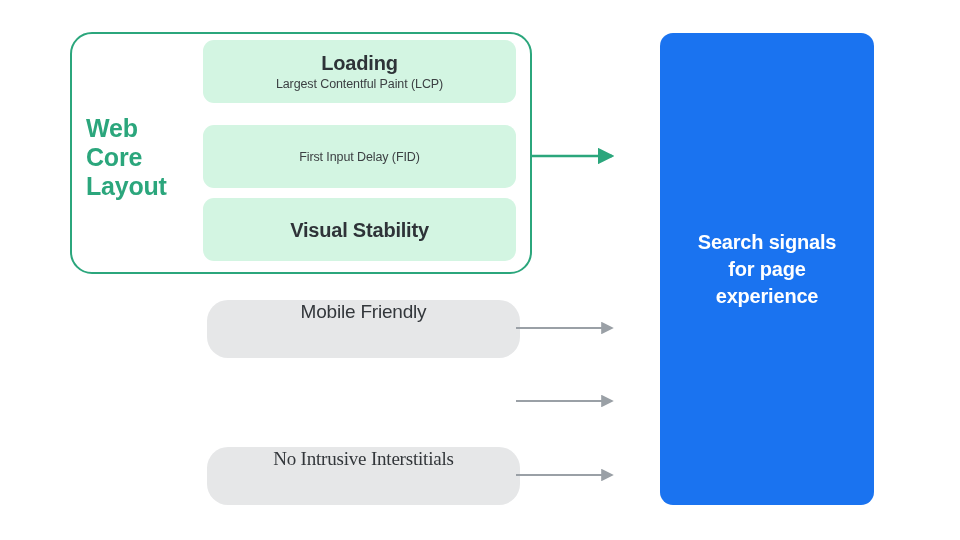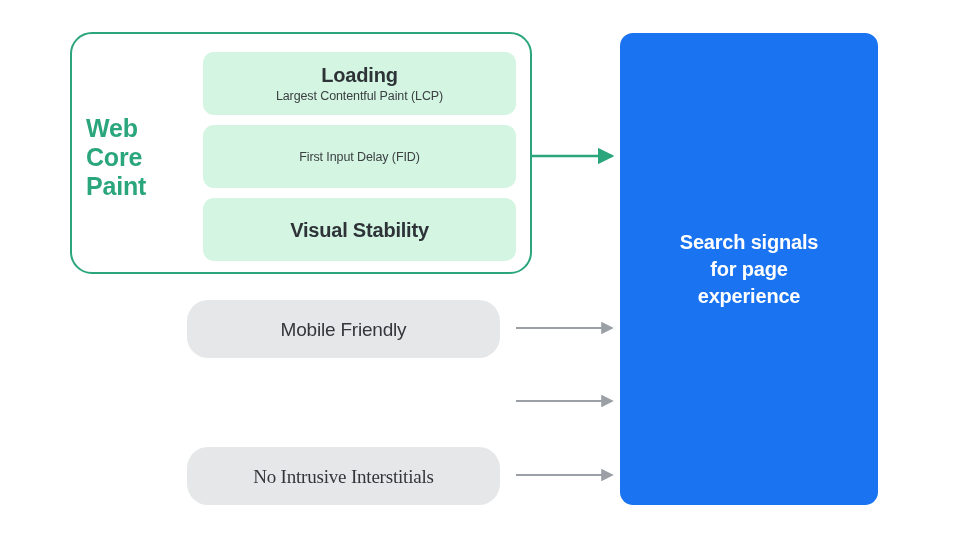--- a/index.html
+++ b/index.html
@@ -66,53 +66,52 @@
     letter-spacing: -0.2px;
   }
   .mint-pill .m-sub {
     color: #3C4043;
     font-size: 12.5px;
     font-weight: normal;
     line-height: 17px;
     margin-top: 1px;
     letter-spacing: -0.1px;
   }
-  #mint-0 { top: 52px; }
+  #mint-0 { top: 40px; }
   #mint-1 { top: 125px; }
   #mint-2 { top: 198px; }
 
   
   .gray-pill {
     position: absolute;
-    left: 187px;
+    left: 207px;
     width: 313px;
     height: 58px;
     background: #E6E7E8;
     border-radius: 21px;
     display: flex;
-    align-items: center;
     justify-content: center;
   }
   .gray-pill .g-title {
     color: #33373B;
     font-size: 19px;
     font-weight: normal;
     line-height: 23px;
     letter-spacing: -0.2px;
   }
   #gray-0 { top: 300px; }
   #gray-1 { top: 373px; }
   #gray-2 { top: 447px; font-family: Liberation Serif, serif; }
 
   
   .blue-panel {
     position: absolute;
-    left: 620px;
+    left: 660px;
     top: 33px;
-    width: 258px;
+    width: 214px;
     height: 472px;
     background: #1A73F0;
     border-radius: 13px;
     display: flex;
     align-items: center;
     justify-content: center;
   }
   .blue-panel .b-text {
     color: #ffffff;
     font-size: 20px;
@@ -136,21 +135,21 @@
 </head>
 <body>
 
 <div id="stage">
 
   <div class="cwv-container"></div>
 
   <div class="cwv-label">
     <div>Web</div>
     <div>Core</div>
-    <div>Paint</div>
+    <div>Layout</div>
   </div>
 
   <div class="mint-pill" id="mint-0">
     <div class="m-title">Loading</div>
     <div class="m-sub">Largest Contentful Paint (LCP)</div>
   </div>
 
   <div class="mint-pill" id="mint-1">
     <div class="m-sub">First Input Delay (FID)</div>
   </div>

